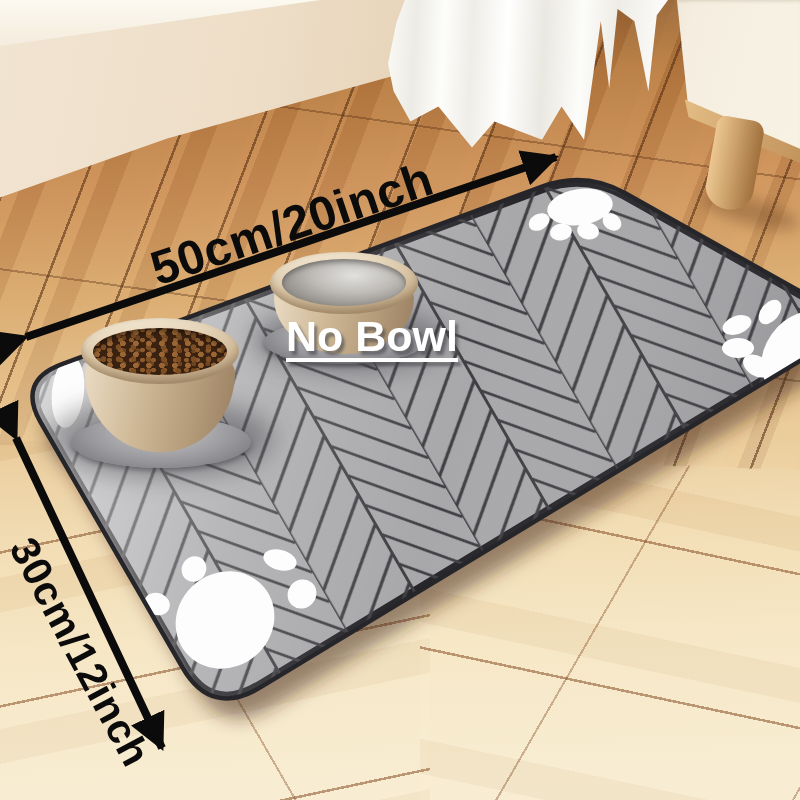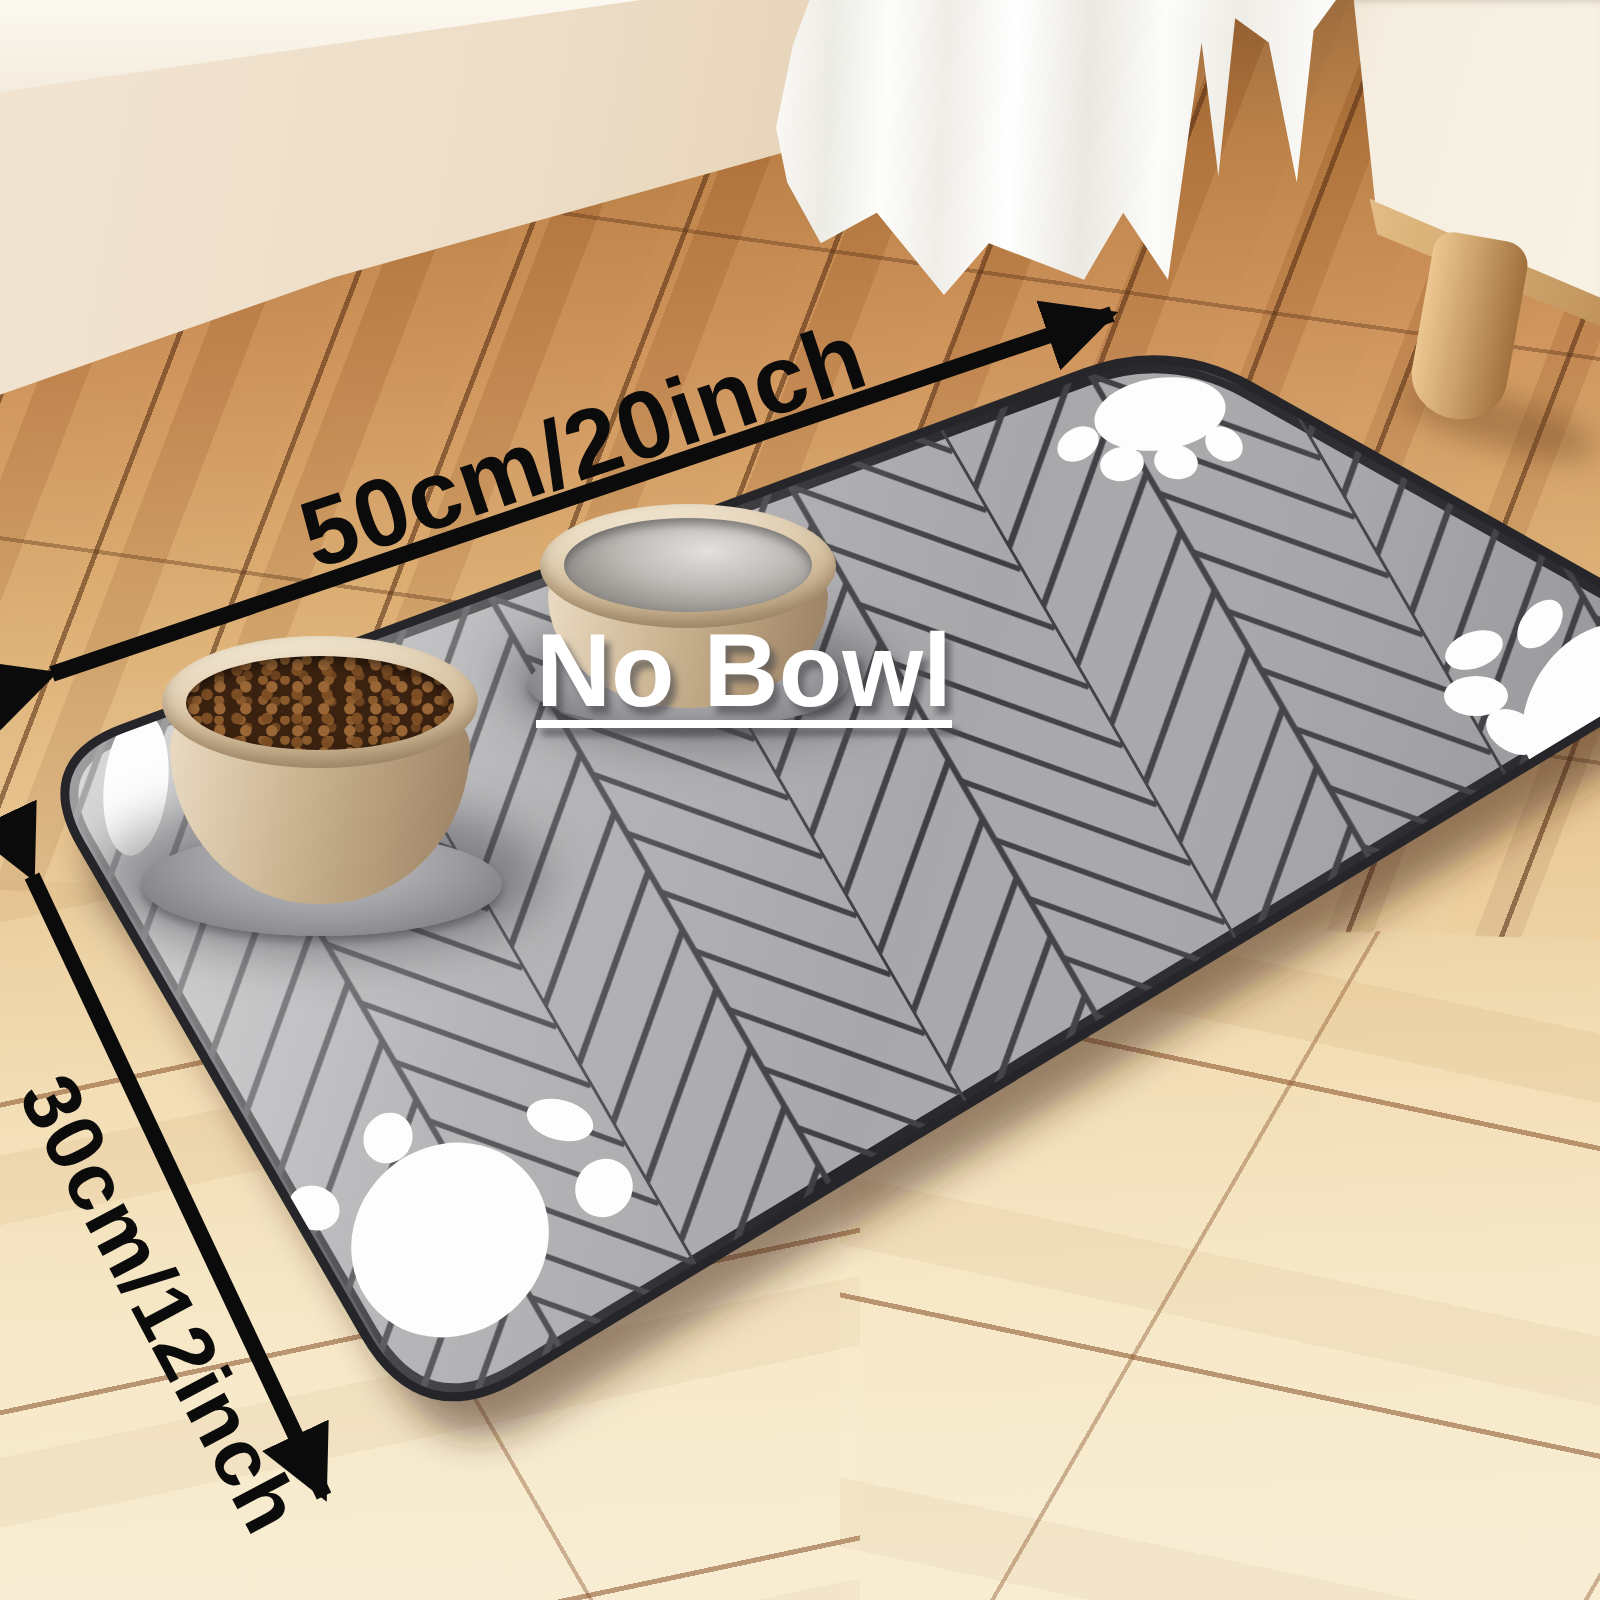--- a/index.html
+++ b/index.html
@@ -155,21 +155,21 @@
     left:42px;top:179px;width:500px;height:90px;
     font-size:48px;line-height:90px;transform:rotate(-18.5deg);
   }
   #height-dimension-label{
     left:-80px;top:620px;width:320px;height:64px;
     font-size:41px;line-height:64px;transform:rotate(62deg);
   }
   #no-bowl-label{
     left:252px;top:308px;width:240px;height:56px;
     color:var(--annotation_white,#ffffff);
-    font-size:52px;line-height:56px;font-weight:800;text-align:center;white-space:nowrap;
+    font-size:43px;line-height:56px;font-weight:800;text-align:center;white-space:nowrap;
     text-decoration:underline;text-decoration-thickness:4px;text-underline-offset:7px;
     text-shadow:3px 4px 3px rgba(75,75,80,0.65);
   }
 </style>
 </head>
 <body>
 
 <div id="scene">
 
   <div class="floor"></div>

